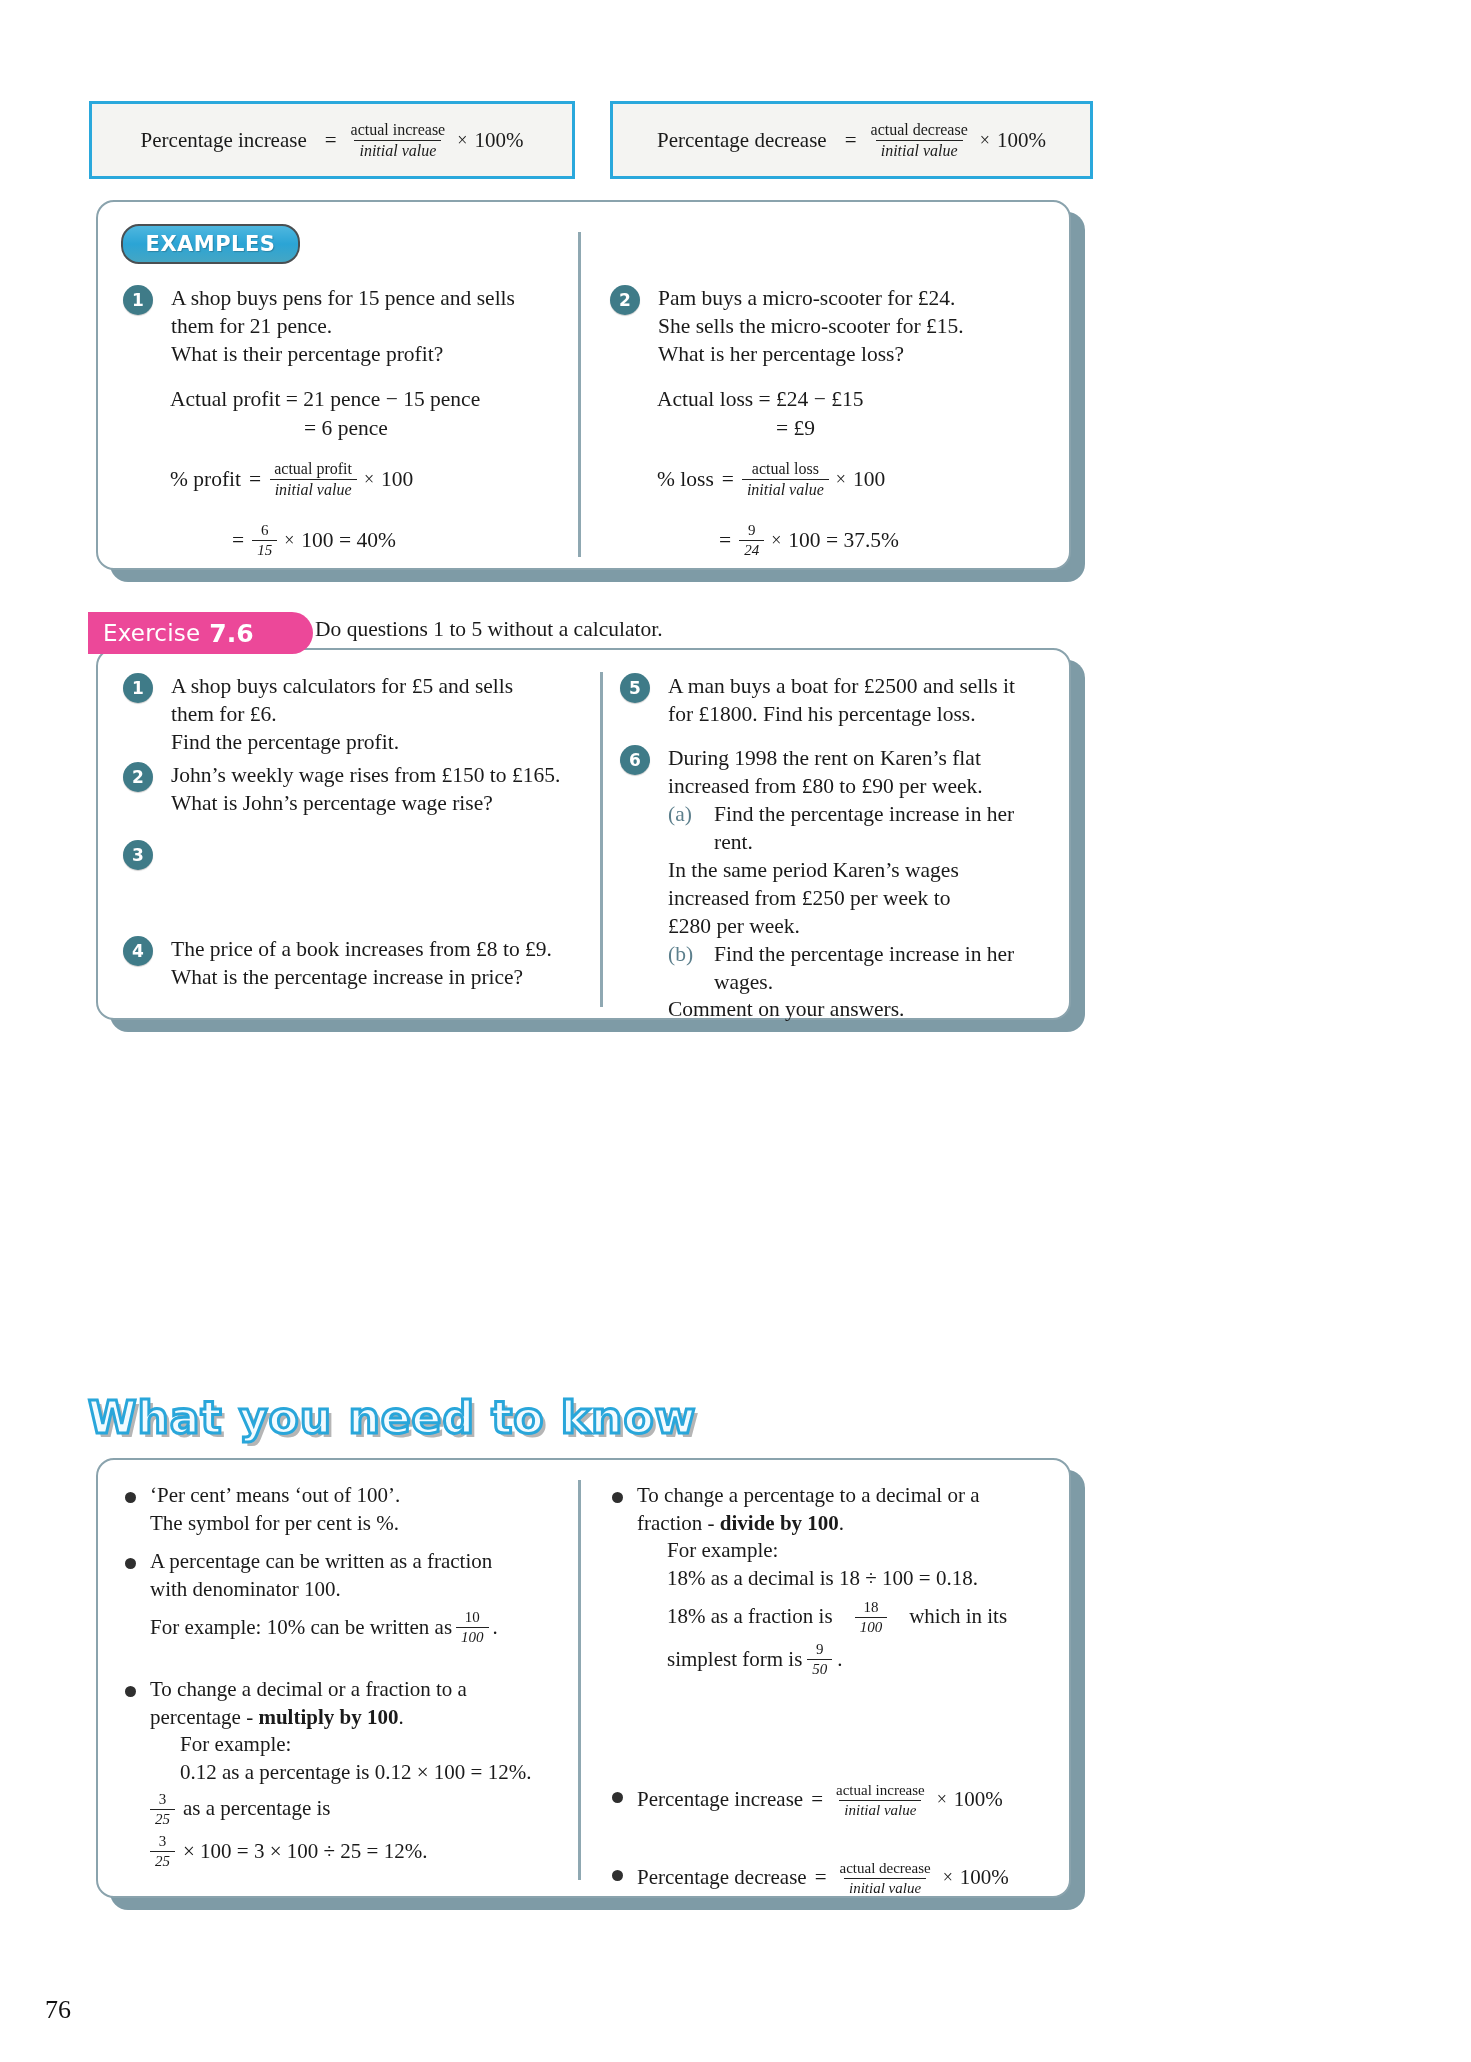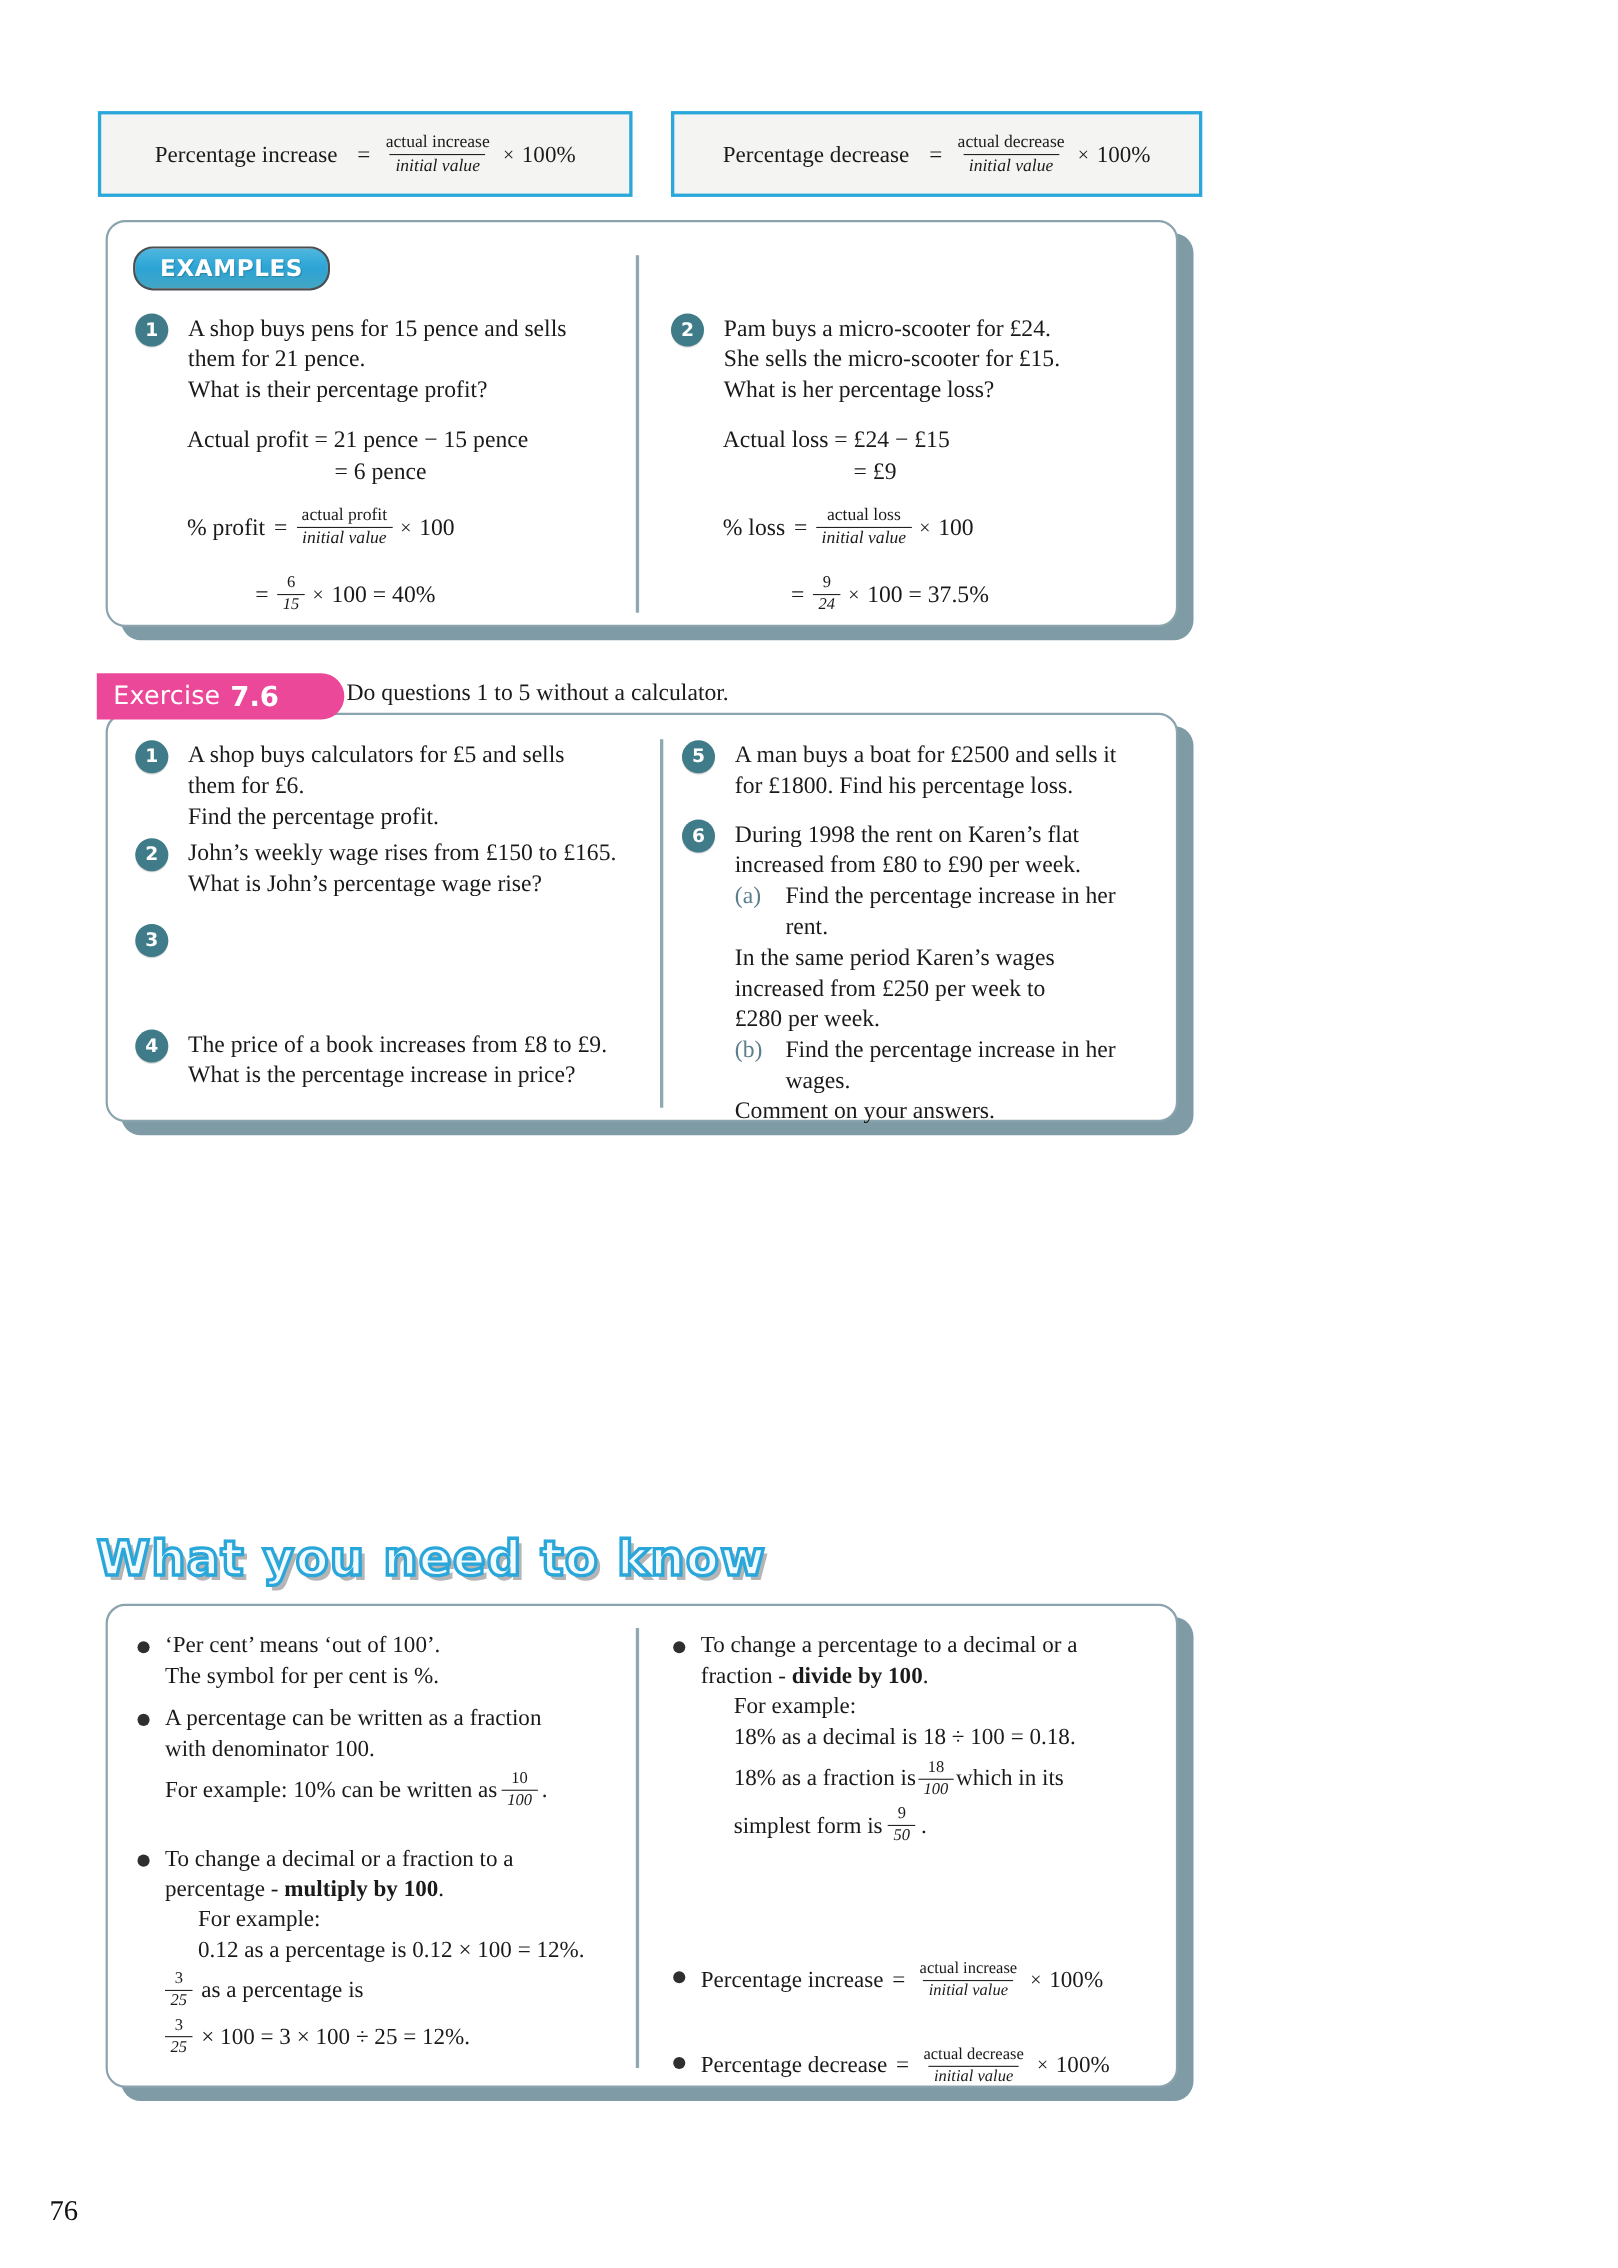--- a/index.html
+++ b/index.html
@@ -353,21 +353,21 @@
     <div class="dot"></div>
     <div class="btext">
       <div>To change a percentage to a decimal or a</div>
       <div>
         <span>fraction - </span><span class="bold">divide by 100</span><span>.</span>
       </div>
       <div class="indent">For example:</div>
       <div class="indent">18% as a decimal is 18 ÷ 100 = 0.18.</div>
       <div class="inline-eq indent" style="margin-top:6px">
         <span>18% as a fraction is</span>
-        <span class="frac tiny" style="margin:0 2px">
+        <span class="frac tiny" style="margin:0 22px">
           <span class="num">18</span>
           <span class="den">100</span>
         </span>
         <span>which in its</span>
       </div>
       <div class="inline-eq indent" style="margin-top:6px">
         <span>simplest form is</span>
         <span class="frac tiny" style="margin:0 5px">
           <span class="num">9</span>
           <span class="den">50</span>

